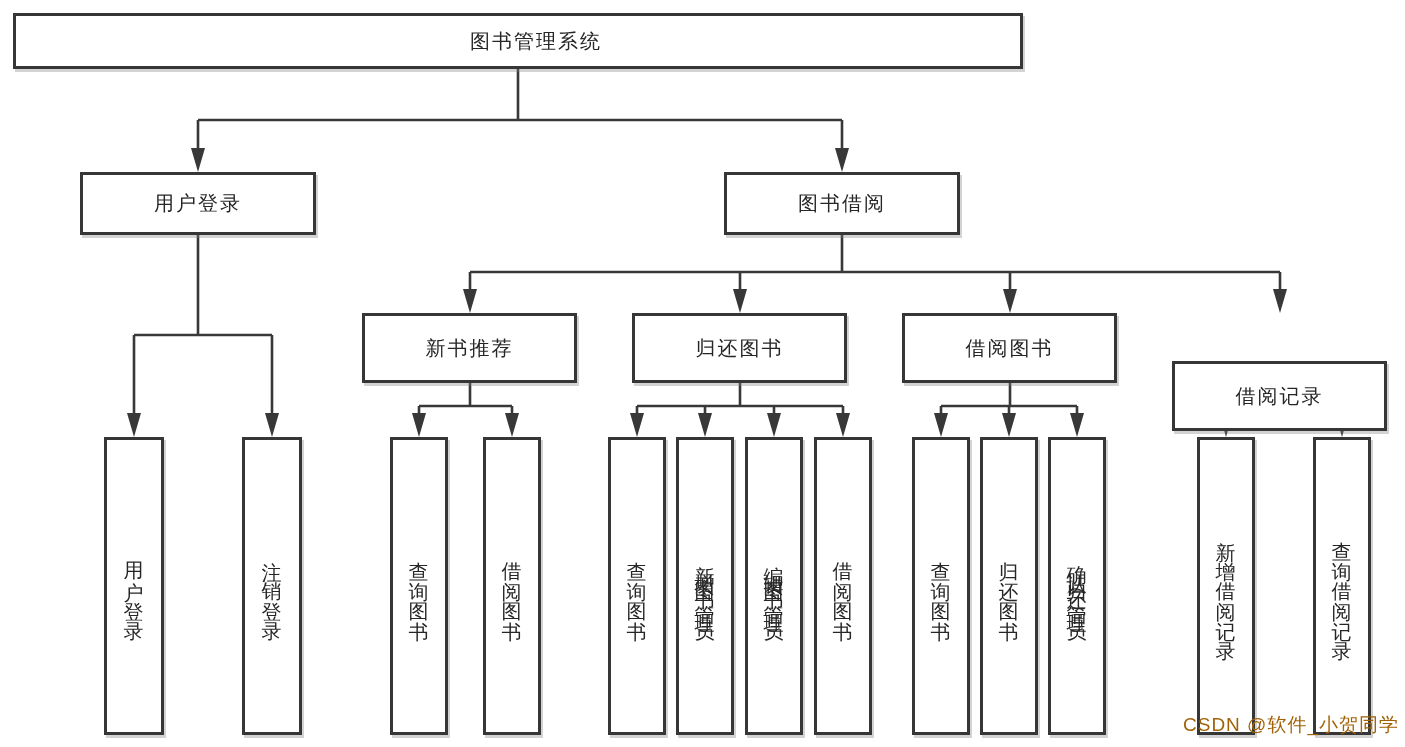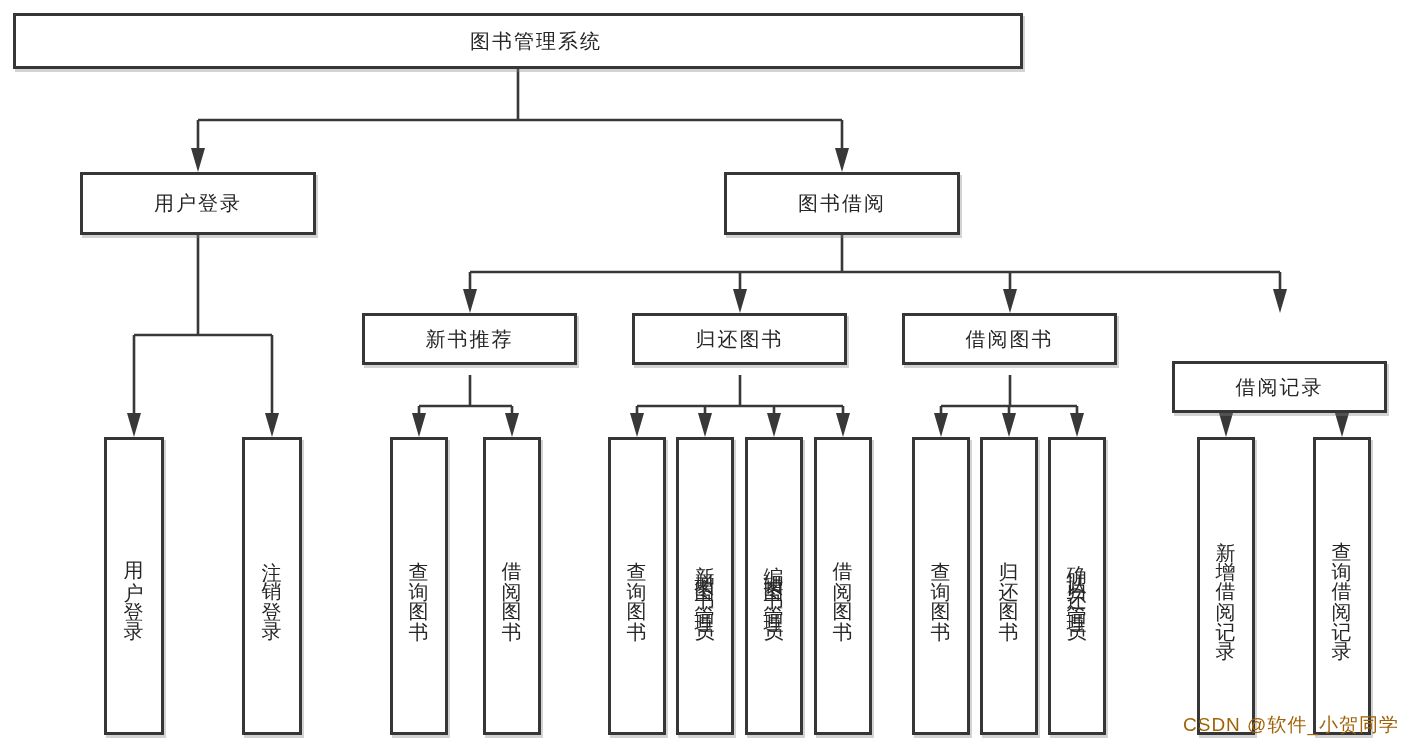--- a/index.html
+++ b/index.html
@@ -36,21 +36,21 @@
   }
   .node .label {
     font-size: 20px;
     letter-spacing: 2px;
     white-space: nowrap;
   }
   
   .root-box   { left: 13px;  top: 13px;  width: 1010px; height: 56px; padding-left: 36px; }
   .lv2-a      { left: 80px;  top: 172px; width: 236px;  height: 63px; }
   .lv2-b      { left: 724px; top: 172px; width: 236px;  height: 63px; }
-  .lv3        { top: 313px; height: 52px; width: 215px; }
+  .lv3        { top: 313px; height: 70px; width: 215px; }
   .lv3-a { left: 362px; }
   .lv3-b { left: 632px; }
   .lv3-c { left: 902px; }
   .lv3-d { left: 1172px; margin-top: 48px; }
   
   .vbox {
     top: 437px;
     height: 298px;
     width: 58px;
   }

